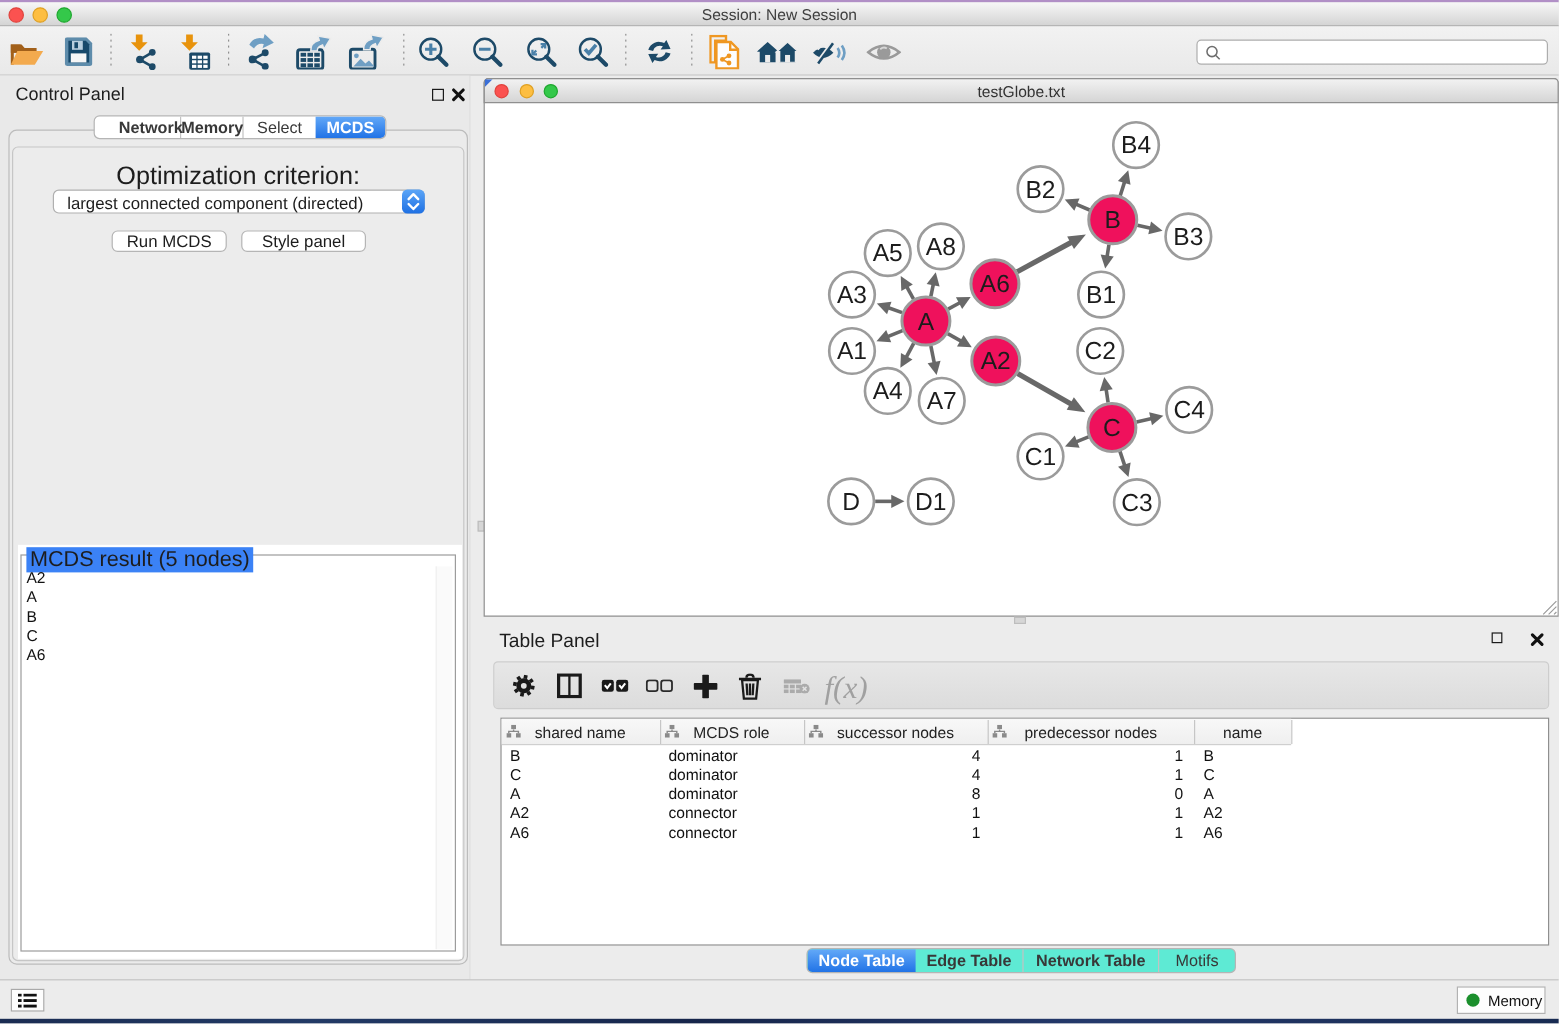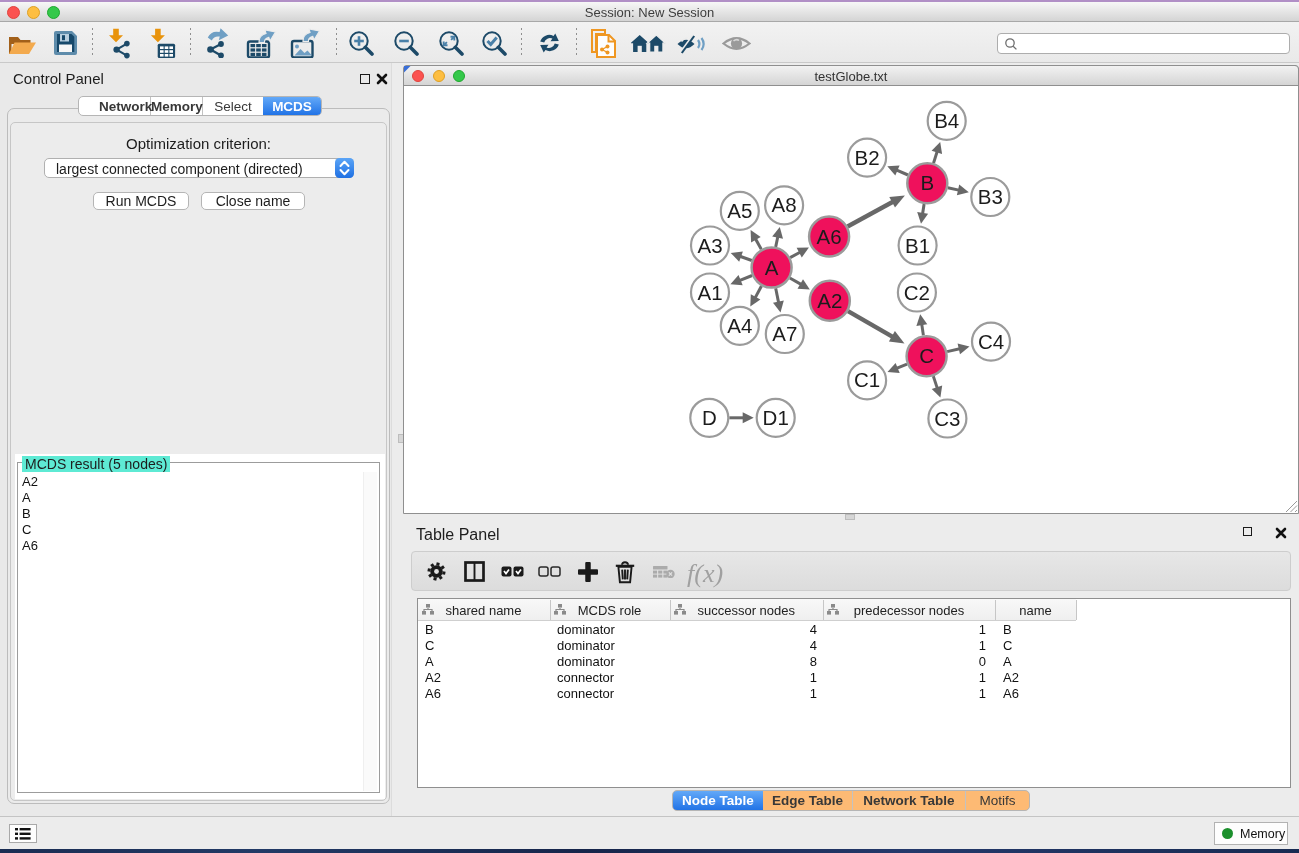--- a/index.html
+++ b/index.html
@@ -185,35 +185,35 @@
 <div class="abs" style="left:7px;top:108px;width:383px;height:696px;background:#ebebeb;border:1px solid #bcbcbc;border-radius:7px;"></div>
 <div class="abs" style="left:10px;top:122px;width:377px;height:679px;background:#ececec;border:1px solid #c6c6c6;border-radius:5px;"></div>
 
 <div class="abs" style="left:78px;top:96px;width:244px;height:20px;background:#fff;border:1px solid #b5b5b5;border-radius:5px;overflow:hidden;display:flex;">
   <div style="width:72px;border-right:1px solid #c2c2c2;text-align:center;font-size:13.5px;font-weight:600;color:#383838;line-height:19px;padding-left:20px;">Network</div>
   <div style="width:52px;border-right:1px solid #c2c2c2;text-align:center;font-size:13.5px;font-weight:600;color:#383838;line-height:19px;">Memory</div>
   <div style="width:60px;text-align:center;font-size:13.5px;font-weight:400;color:#383838;line-height:19px;">Select</div>
   <div style="flex:1;text-align:center;font-size:13.5px;font-weight:700;color:#fff;line-height:19px;background:linear-gradient(#63a9f8,#2173e6);">MCDS</div>
 </div>
 
-<div class="abs" style="left:7px;top:135px;width:383px;text-align:center;font-size:15px;color:#1d1d1d;">Optimization criterion:</div>
+<div class="abs" style="left:7px;top:135px;width:383px;text-align:center;font-size:21px;color:#1d1d1d;">Optimization criterion:</div>
 <div class="abs" style="left:44px;top:158px;width:310px;height:20px;background:#fff;border:1px solid #b0b0b0;border-radius:5px;"></div>
 <div class="abs" style="left:56px;top:161px;font-size:14px;color:#1d1d1d;">largest connected component (directed)</div>
 <div class="abs" style="left:335px;top:158px;width:19px;height:20px;background:linear-gradient(#5ba5f7,#1f70e3);border-radius:4.5px;"></div>
 <svg class="abs" style="left:335px;top:158px;" width="19" height="20" viewBox="0 0 19 20">
     <path d="M5.5 8 L9.5 3.8 L13.5 8" fill="none" stroke="#fff" stroke-width="2" stroke-linecap="round" stroke-linejoin="round"></path>
     <path d="M5.5 12 L9.5 16.2 L13.5 12" fill="none" stroke="#fff" stroke-width="2" stroke-linecap="round" stroke-linejoin="round"></path>
   </svg>
 
 <div class="abs" style="left:93px;top:192px;width:96px;height:18px;background:#fff;border:1px solid #b5b5b5;border-radius:5px;text-align:center;font-size:14px;color:#1d1d1d;line-height:17px;">Run MCDS</div>
-<div class="abs" style="left:201px;top:192px;width:104px;height:18px;background:#fff;border:1px solid #b5b5b5;border-radius:5px;text-align:center;font-size:14px;color:#1d1d1d;line-height:17px;">Close name</div>
+<div class="abs" style="left:201px;top:192px;width:104px;height:18px;background:#fff;border:1px solid #b5b5b5;border-radius:5px;text-align:center;font-size:14px;color:#1d1d1d;line-height:17px;">Style panel</div>
 
 <div class="abs" style="left:15px;top:454px;width:370px;height:345px;background:#fff;"></div>
 <div class="abs" style="left:17px;top:462px;width:363px;height:331px;border:1px solid #9c9c9c;"></div>
-<div class="abs" style="left:22px;top:456px;background:#5eead4;padding:0 3px;font-size:14px;color:#1d1d1d;">MCDS result (5 nodes)</div>
+<div class="abs" style="left:22px;top:456px;background:#3b82f6;padding:0 3px;font-size:18px;color:#1d1d1d;">MCDS result (5 nodes)</div>
 <div class="abs" style="left:363px;top:472px;width:14px;height:319px;background:#fafafa;border-left:1px solid #efefef;"></div>
 <div class="abs" style="left:22px;top:474px;font-size:13px;color:#111;line-height:16px;">A2<br>A<br>B<br>C<br>A6</div>
 
 <div class="abs" style="left:398px;top:434px;width:6px;height:9px;background:#d6d6d6;border:1px solid #bdbdbd;"></div>
 
 <div class="abs" style="left:403px;top:65px;width:896px;height:449px;background:#fff;border:1px solid #8f8f8f;border-radius:4px 4px 0 0;"></div>
 <div class="abs" style="left:403px;top:65px;width:896px;height:21px;background:linear-gradient(#f2f2f2,#d5d5d5);border:1px solid #8f8f8f;border-radius:4px 4px 0 0;"></div>
 <div class="abs" style="left:412px;top:69.5px;width:12px;height:12px;border-radius:50%;background:#fb5250;border:0.5px solid #e0443e;"></div>
 <div class="abs" style="left:432.5px;top:69.5px;width:12px;height:12px;border-radius:50%;background:#fdbe41;border:0.5px solid #dfa023;"></div>
 <div class="abs" style="left:452.5px;top:69.5px;width:12px;height:12px;border-radius:50%;background:#34c84a;border:0.5px solid #1fa82f;"></div>
@@ -451,21 +451,21 @@
 <div class="abs" style="left:557px;top:670px;font-size:13px;color:#111;">connector</div>
 <div class="abs" style="left:700px;top:670px;width:117px;text-align:right;font-size:13px;color:#111;">1</div>
 <div class="abs" style="left:860px;top:670px;width:126px;text-align:right;font-size:13px;color:#111;">1</div>
 <div class="abs" style="left:1003px;top:670px;font-size:13px;color:#111;">A2</div>
 <div class="abs" style="left:425px;top:686px;font-size:13px;color:#111;">A6</div>
 <div class="abs" style="left:557px;top:686px;font-size:13px;color:#111;">connector</div>
 <div class="abs" style="left:700px;top:686px;width:117px;text-align:right;font-size:13px;color:#111;">1</div>
 <div class="abs" style="left:860px;top:686px;width:126px;text-align:right;font-size:13px;color:#111;">1</div>
 <div class="abs" style="left:1003px;top:686px;font-size:13px;color:#111;">A6</div>
 
-<div class="abs" style="left:672px;top:790px;width:358px;height:21px;background:#fdba74;border:1px solid #b5b5b5;border-radius:5px;overflow:hidden;display:flex;">
+<div class="abs" style="left:672px;top:790px;width:358px;height:21px;background:#5eead4;border:1px solid #b5b5b5;border-radius:5px;overflow:hidden;display:flex;">
   <div style="width:90px;background:linear-gradient(#63a9f8,#2173e6);color:#fff;text-align:center;font-size:13.5px;font-weight:600;line-height:20px;">Node Table</div>
   <div style="width:90px;border-right:1px solid #c2c2c2;text-align:center;font-size:13.5px;font-weight:600;color:#383838;line-height:20px;">Edge Table</div>
   <div style="width:113px;border-right:1px solid #c2c2c2;text-align:center;font-size:13.5px;font-weight:600;color:#383838;line-height:20px;">Network Table</div>
   <div style="flex:1;text-align:center;font-size:13.5px;font-weight:400;color:#383838;line-height:20px;">Motifs</div>
 </div>
 
 <div class="abs" style="left:0;top:816px;width:1299px;height:32px;background:#ececec;border-top:1px solid #c4c4c4;"></div>
 <div class="abs" style="left:9px;top:824px;width:28px;height:19px;background:#fdfdfd;border:1px solid #a9a9a9;"></div>
 <svg class="abs" style="left:15px;top:828px;" width="16" height="12" viewBox="0 0 16 12">
     <g fill="#111">

